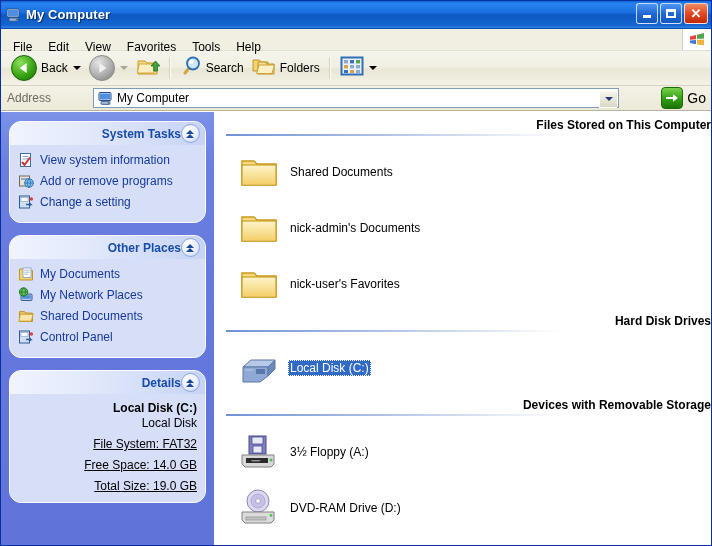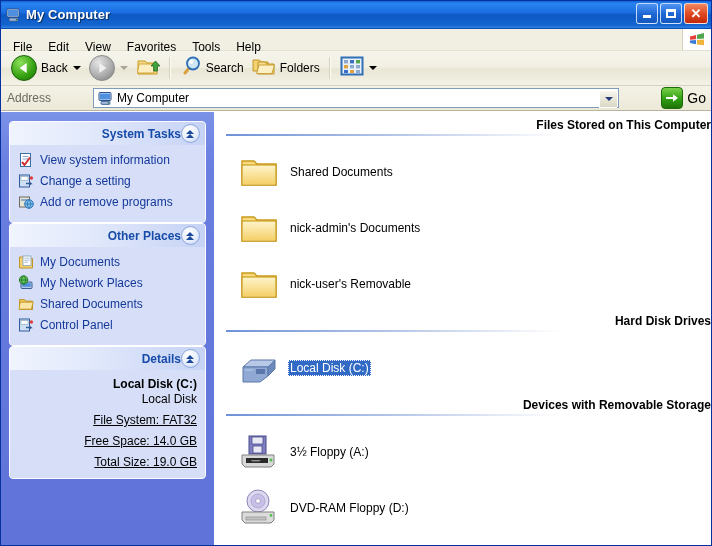--- a/index.html
+++ b/index.html
@@ -161,22 +161,22 @@
   
   #sidebar {
     flex: 0 0 213px; width: 213px;
     background: linear-gradient(to bottom,#7b92e8 0%,#6a7fe0 12%,#6477dc 55%,#6073d8 100%);
     padding: 9px 8px 0 8px;
     box-sizing: border-box;
     overflow: hidden;
   }
   .panel {
     background: #d6dff7;
-    border-radius: 4px;
-    margin-bottom: 0;
+    border-radius: 12px;
+    margin-bottom: 12px;
     overflow: hidden;
     border: 1px solid #ffffff;
     box-sizing: border-box;
   }
   .panel-head {
     height: 23px;
     background: linear-gradient(to right,#f0f4fe 0%,#e2e9fb 40%,#c6d3f5 100%);
     display: flex; align-items: center;
     padding: 0 5px 0 9px;
     position: relative;
@@ -410,38 +410,38 @@
                 <line x1="4.5" y1="4.5" x2="10.5" y2="4.5" stroke="#8fa9cc" stroke-width="1"></line>
                 <line x1="4.5" y1="7" x2="10.5" y2="7" stroke="#8fa9cc" stroke-width="1"></line>
                 <path d="M4 10 L6.5 13 L12 5.5" fill="none" stroke="#d32f2f" stroke-width="2"></path>
               </svg>
             </span>
             <span class="p-label">View system information</span>
           </div>
           <div class="p-item">
             <span class="p-icon">
               <svg width="16" height="16" viewBox="0 0 16 16">
+                <rect x="1.5" y="3" width="10" height="10" fill="#e8e4d4" stroke="#6b6a60" stroke-width="1"></rect>
+                <rect x="3" y="5" width="7" height="2" fill="#8fa9cc"></rect>
+                <circle cx="11" cy="10" r="4.3" fill="#7fc4e8" stroke="#2f6fb5" stroke-width="1"></circle>
+                <path d="M7 10 h8 M11 5.8 a6 6 0 0 1 0 8.4 a6 6 0 0 1 0 -8.4" fill="none" stroke="#2f6fb5" stroke-width=".8"></path>
+              </svg>
+            </span>
+            <span class="p-label">Add or remove programs</span>
+          </div>
+          <div class="p-item">
+            <span class="p-icon">
+              <svg width="16" height="16" viewBox="0 0 16 16">
                 <rect x="1.5" y="2" width="10" height="12" fill="#cfe0f5" stroke="#2f5c99" stroke-width="1"></rect>
                 <rect x="3" y="3.5" width="7" height="4" fill="#ffffff" stroke="#7f9db9" stroke-width=".6"></rect>
                 <path d="M8 10.5 h5 l-1.6-1.6 M13 10.5 l-1.6 1.6" fill="none" stroke="#2f5c99" stroke-width="1.4"></path>
                 <circle cx="13.4" cy="5" r="1.7" fill="#e03c3c"></circle>
               </svg>
             </span>
             <span class="p-label">Change a setting</span>
-          </div>
-          <div class="p-item">
-            <span class="p-icon">
-              <svg width="16" height="16" viewBox="0 0 16 16">
-                <rect x="1.5" y="3" width="10" height="10" fill="#e8e4d4" stroke="#6b6a60" stroke-width="1"></rect>
-                <rect x="3" y="5" width="7" height="2" fill="#8fa9cc"></rect>
-                <circle cx="11" cy="10" r="4.3" fill="#7fc4e8" stroke="#2f6fb5" stroke-width="1"></circle>
-                <path d="M7 10 h8 M11 5.8 a6 6 0 0 1 0 8.4 a6 6 0 0 1 0 -8.4" fill="none" stroke="#2f6fb5" stroke-width=".8"></path>
-              </svg>
-            </span>
-            <span class="p-label">Add or remove programs</span>
           </div>
         </div>
       </div>
 
       <div class="panel">
         <div class="panel-head">
           <span class="panel-title">Other Places</span>
           <div class="collapse-btn">
             <span class="dblchev"></span>
           </div>
@@ -556,21 +556,21 @@
                 <path d="M4 14 h34 v20 H4 Z" fill="#fce9a8" stroke="#c79a1c" stroke-width="1.2"></path>
                 <path d="M5 15 h32 v18 H5 Z" fill="url(#fg3)"></path>
                 <defs>
                     <linearGradient id="fg3" x1="0" y1="0" x2="0" y2="1">
                   <stop offset="0" stop-color="#fdf2c8"></stop>
                       <stop offset="1" stop-color="#f6d16a"></stop>
                 </linearGradient>
                   </defs>
               </svg>
             </span>
-            <span class="tile-label">nick-user's Removable</span>
+            <span class="tile-label">nick-user's Favorites</span>
           </div>
         </div>
       </div>
 
       <div class="group">
         <div class="group-head">Hard Disk Drives</div>
         <div class="group-rule"></div>
         <div class="tiles">
           <div class="tile">
             <span class="tile-icon">
@@ -609,20 +609,20 @@
             <span class="tile-icon">
               <svg width="42" height="42" viewBox="0 0 42 42">
                 <ellipse cx="20" cy="14" rx="11" ry="11" fill="#ddd8f0" stroke="#8d86b8" stroke-width="1"></ellipse>
                 <ellipse cx="20" cy="14" rx="7" ry="7" fill="#c8c0e6" stroke="#a49cc9" stroke-width=".7"></ellipse>
                 <ellipse cx="20" cy="14" rx="2.4" ry="2.4" fill="#ffffff" stroke="#8d86b8" stroke-width=".7"></ellipse>
                 <path d="M4 25 h32 v8 l-3 3 H7 l-3 -3 Z" fill="#dcdcdc" stroke="#7e7e7e" stroke-width="1"></path>
                 <rect x="8" y="30" width="20" height="3" fill="#c2c2c2" stroke="#8f8f8f" stroke-width=".7"></rect>
                 <circle cx="33" cy="28.5" r="1.4" fill="#4ec24e"></circle>
               </svg>
             </span>
-            <span class="tile-label">DVD-RAM Floppy (D:)</span>
+            <span class="tile-label">DVD-RAM Drive (D:)</span>
           </div>
         </div>
       </div>
 
     </div>
   </div>
 </div>
 
 </body></html>

